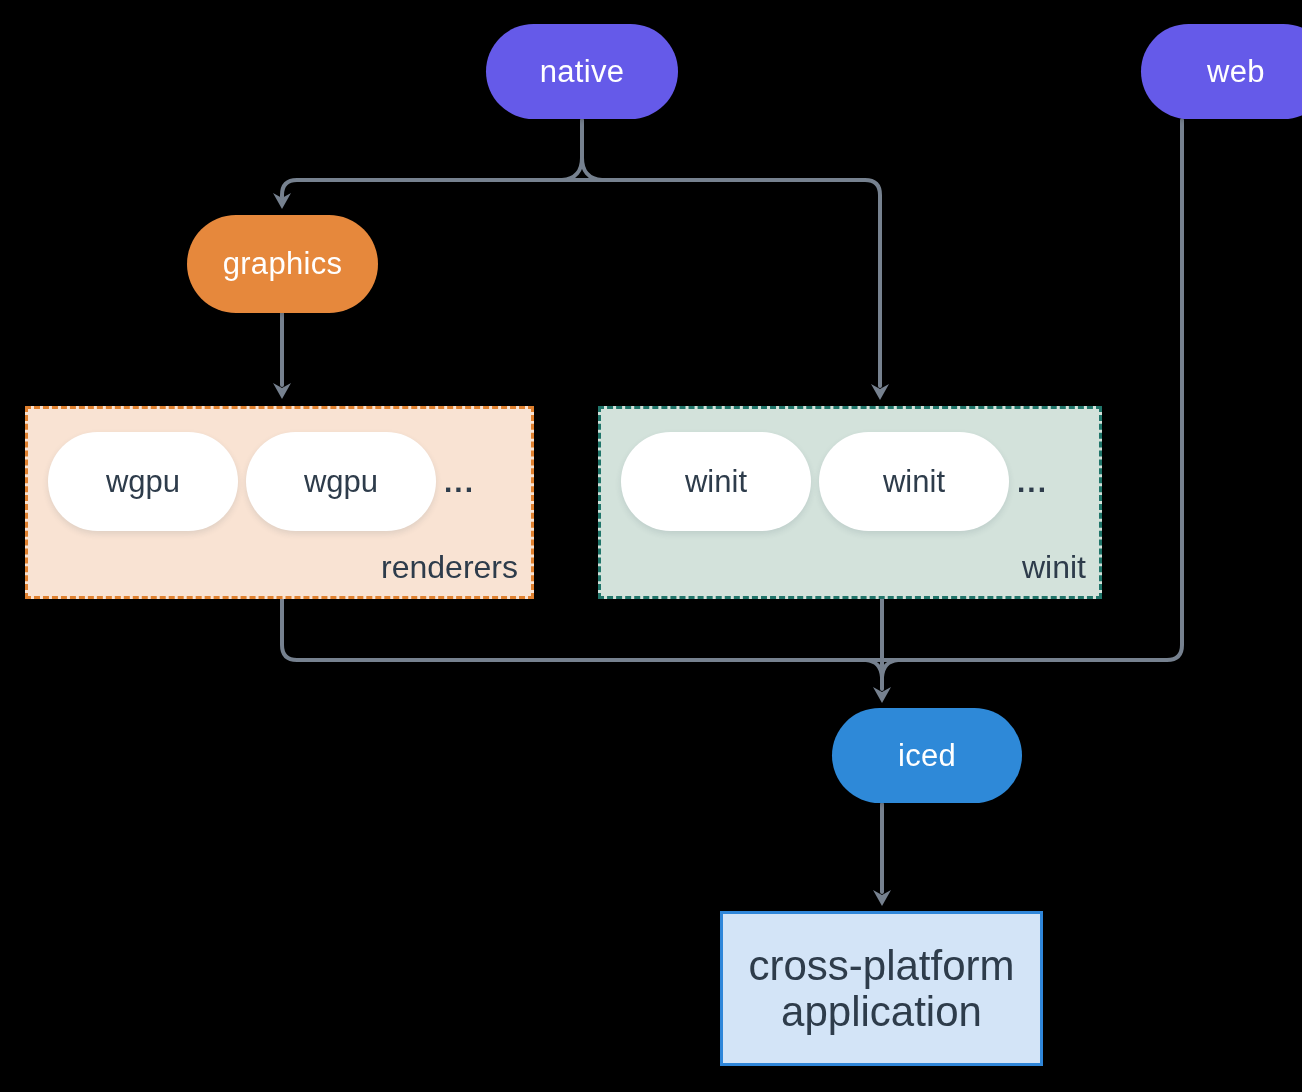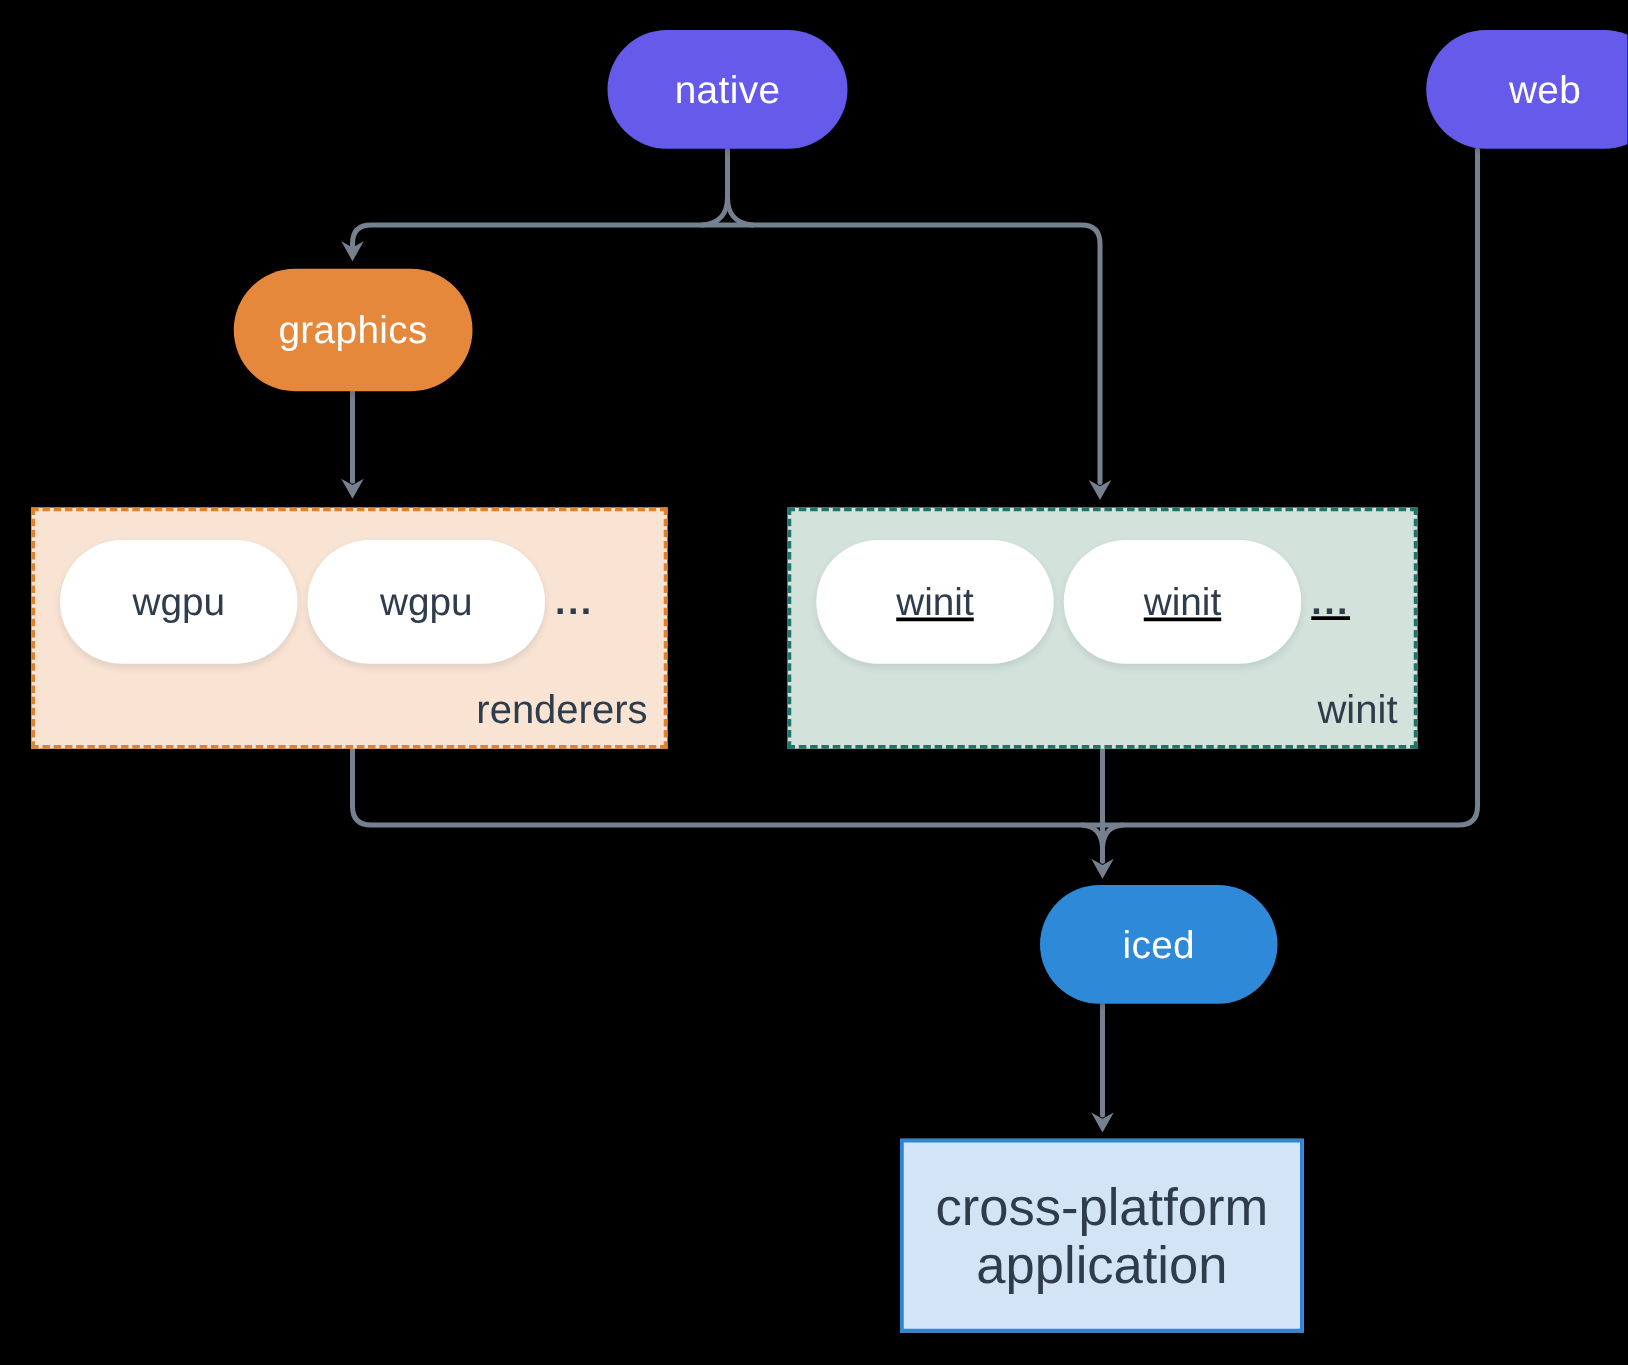--- a/index.html
+++ b/index.html
@@ -62,25 +62,24 @@
     top: 406px;
     height: 193px;
   }
   .group-renderers {
     left: 25px;
     width: 509px;
     background: var(--renderers-fill, #f9e3d3);
     border: 3px dashed var(--renderers-border, #e0812f);
   }
   .group-shells {
-    left: 630px;
+    left: 598px;
     width: 504px;
     background: var(--shells-fill, #d3e2db);
     border: 3px dashed var(--shells-border, #20756a);
-    text-decoration: underline;
   }
   .group-row {
     display: flex;
     align-items: center;
     margin: 23px 0 0 20px;
     gap: 8px;
   }
   .white-pill {
     width: 190px;
     height: 99px;

